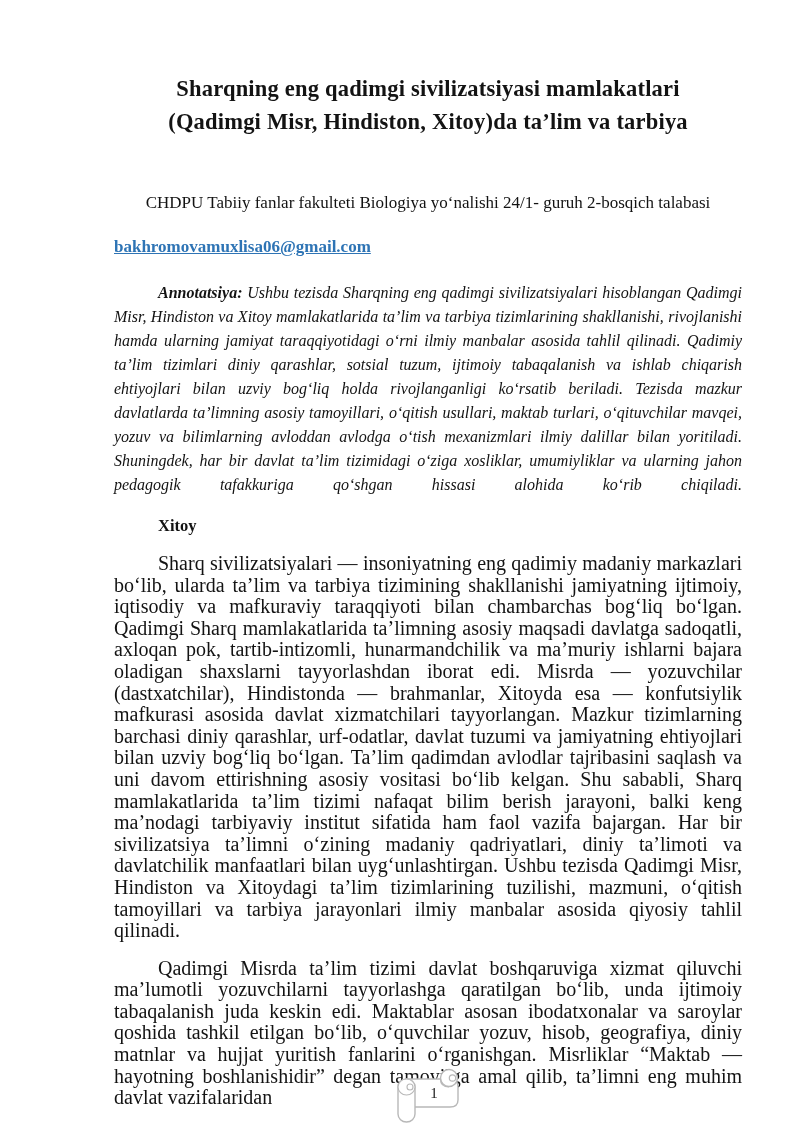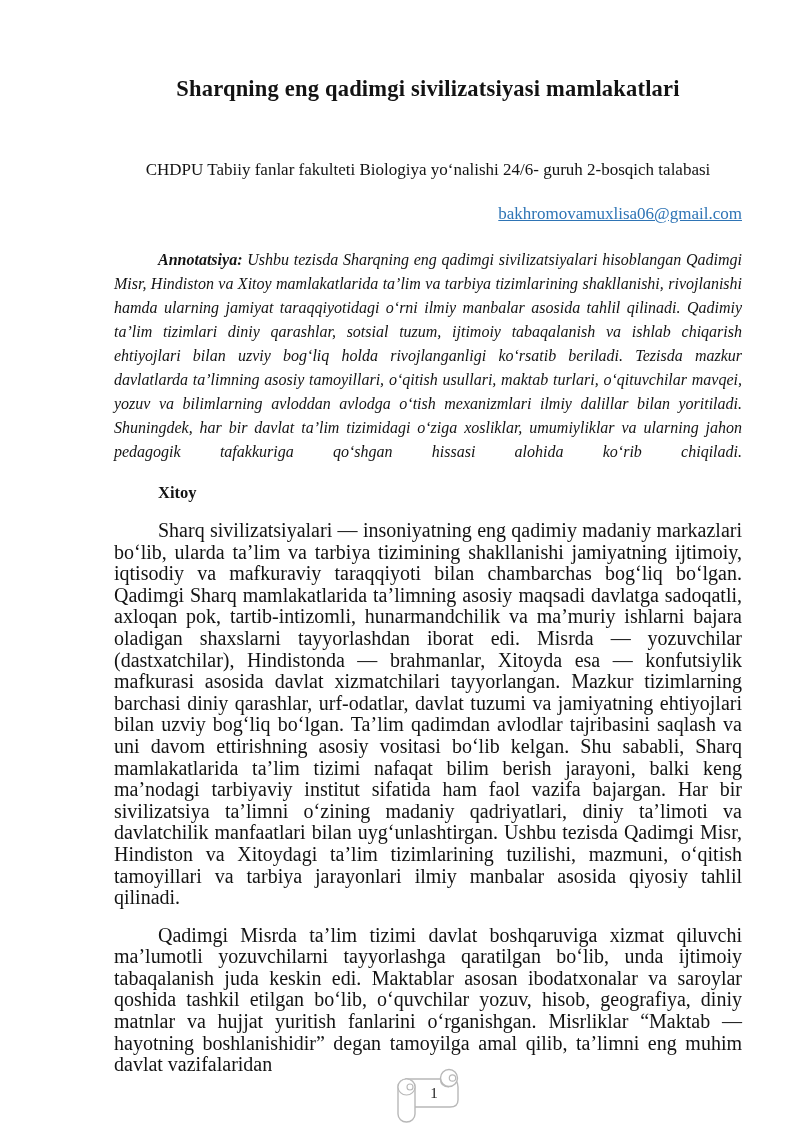--- a/index.html
+++ b/index.html
@@ -38,23 +38,23 @@
     font-weight: normal;
   }
   .author {
     margin-top: 17px;
     font-size: 17px;
     text-align: center;
     font-weight: bold;
   }
   .email-row {
     margin-top: 22px;
-    text-align: right;
+    text-align: left;
     font-size: 17px;
-    font-weight: normal;
+    font-weight: bold;
   }
   .email-row a {
     color: #2E74B5;
     text-decoration: underline;
     cursor: pointer;
   }
   p.annotation {
     margin: 24px 0 8px 0;
     font-size: 16px;
     line-height: 24px;
@@ -99,23 +99,24 @@
     fill: #1a1a1a;
   }
 </style>
 </head>
 <body>
 
 <div class="page">
 
   <h1 class="doc-title">
     <span>Sharqning eng qadimgi sivilizatsiyasi mamlakatlari</span>
+    <span>(Qadimgi Misr, Hindiston, Xitoy)da ta’lim va tarbiya</span>
   </h1>
 
-  <div class="affiliation">CHDPU  Tabiiy fanlar fakulteti Biologiya yo‘nalishi 24/6- guruh 2-bosqich talabasi</div>
+  <div class="affiliation">CHDPU  Tabiiy fanlar fakulteti Biologiya yo‘nalishi 24/1- guruh 2-bosqich talabasi</div>
 
 
   <div class="email-row">
     <a href="#">bakhromovamuxlisa06@gmail.com</a>
   </div>
 
   <p class="annotation"><span class="bold-run">Annotatsiya:</span><span> Ushbu tezisda Sharqning eng qadimgi sivilizatsiyalari hisoblangan Qadimgi Misr, Hindiston va Xitoy mamlakatlarida ta’lim va tarbiya tizimlarining shakllanishi, rivojlanishi hamda ularning jamiyat taraqqiyotidagi o‘rni ilmiy manbalar asosida tahlil qilinadi. Qadimiy ta’lim tizimlari diniy qarashlar, sotsial tuzum, ijtimoiy tabaqalanish va ishlab chiqarish ehtiyojlari bilan uzviy bog‘liq holda rivojlanganligi ko‘rsatib beriladi. Tezisda mazkur davlatlarda ta’limning asosiy tamoyillari, o‘qitish usullari, maktab turlari, o‘qituvchilar mavqei, yozuv va bilimlarning avloddan avlodga o‘tish mexanizmlari ilmiy dalillar bilan yoritiladi. Shuningdek, har bir davlat ta’lim tizimidagi o‘ziga xosliklar, umumiyliklar va ularning jahon pedagogik tafakkuriga qo‘shgan hissasi alohida ko‘rib chiqiladi.</span></p>
 
 
   <h2 class="kirish">Xitoy</h2>

